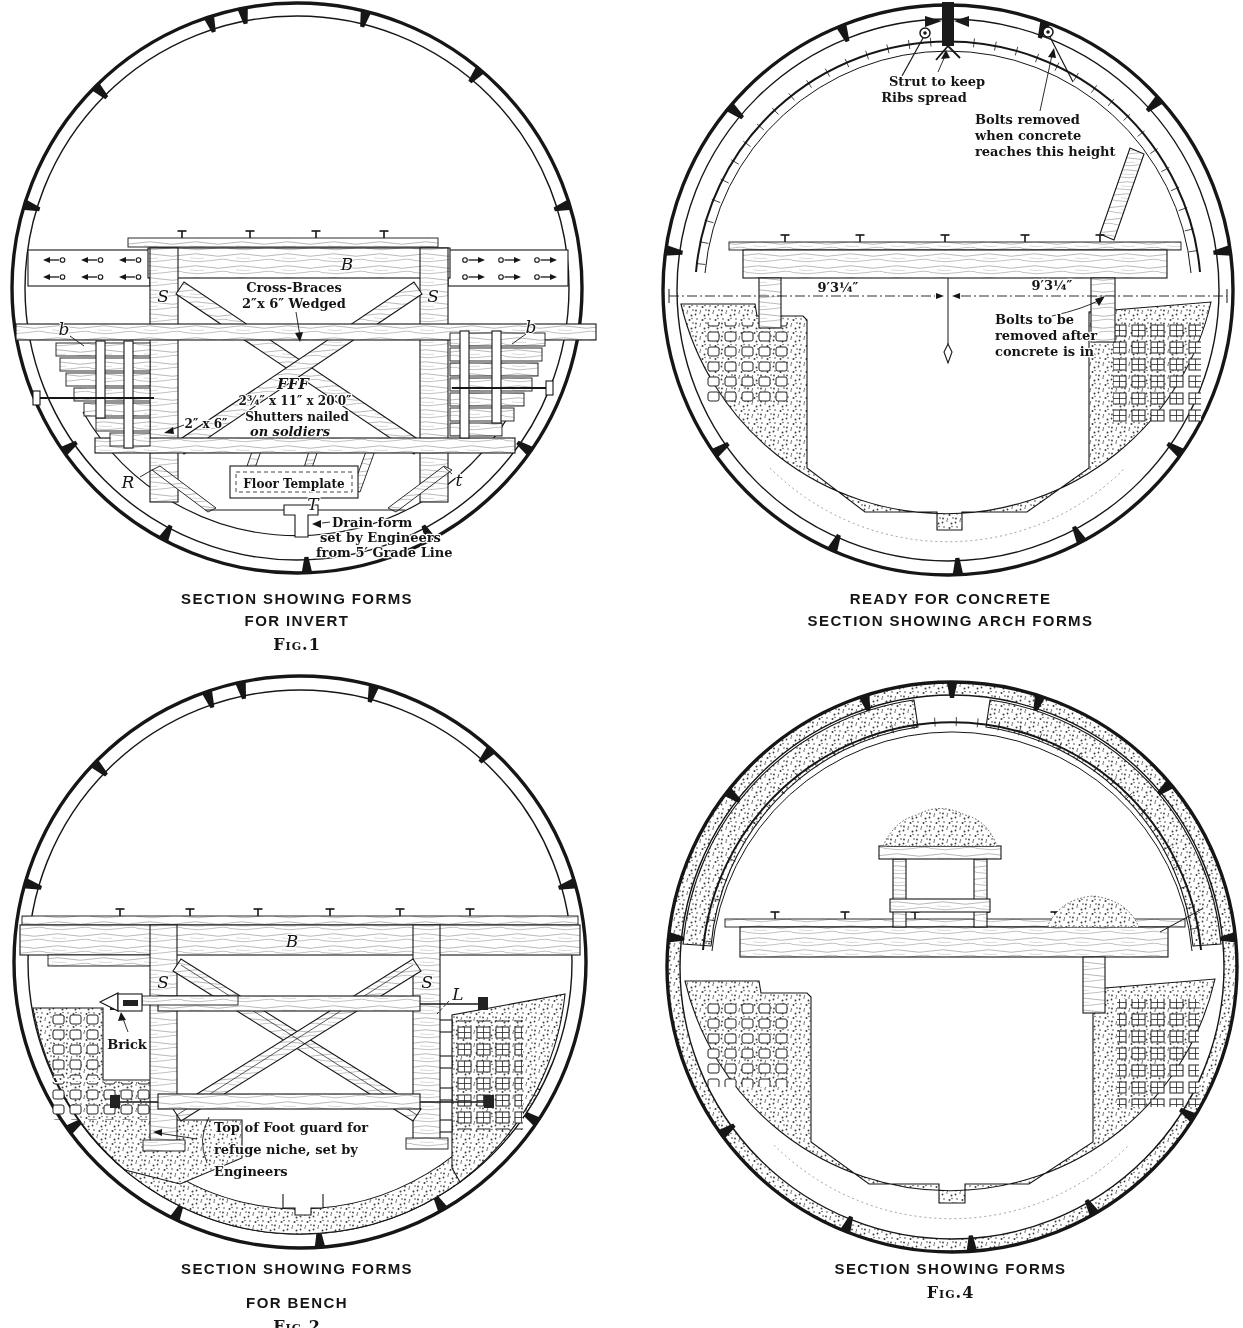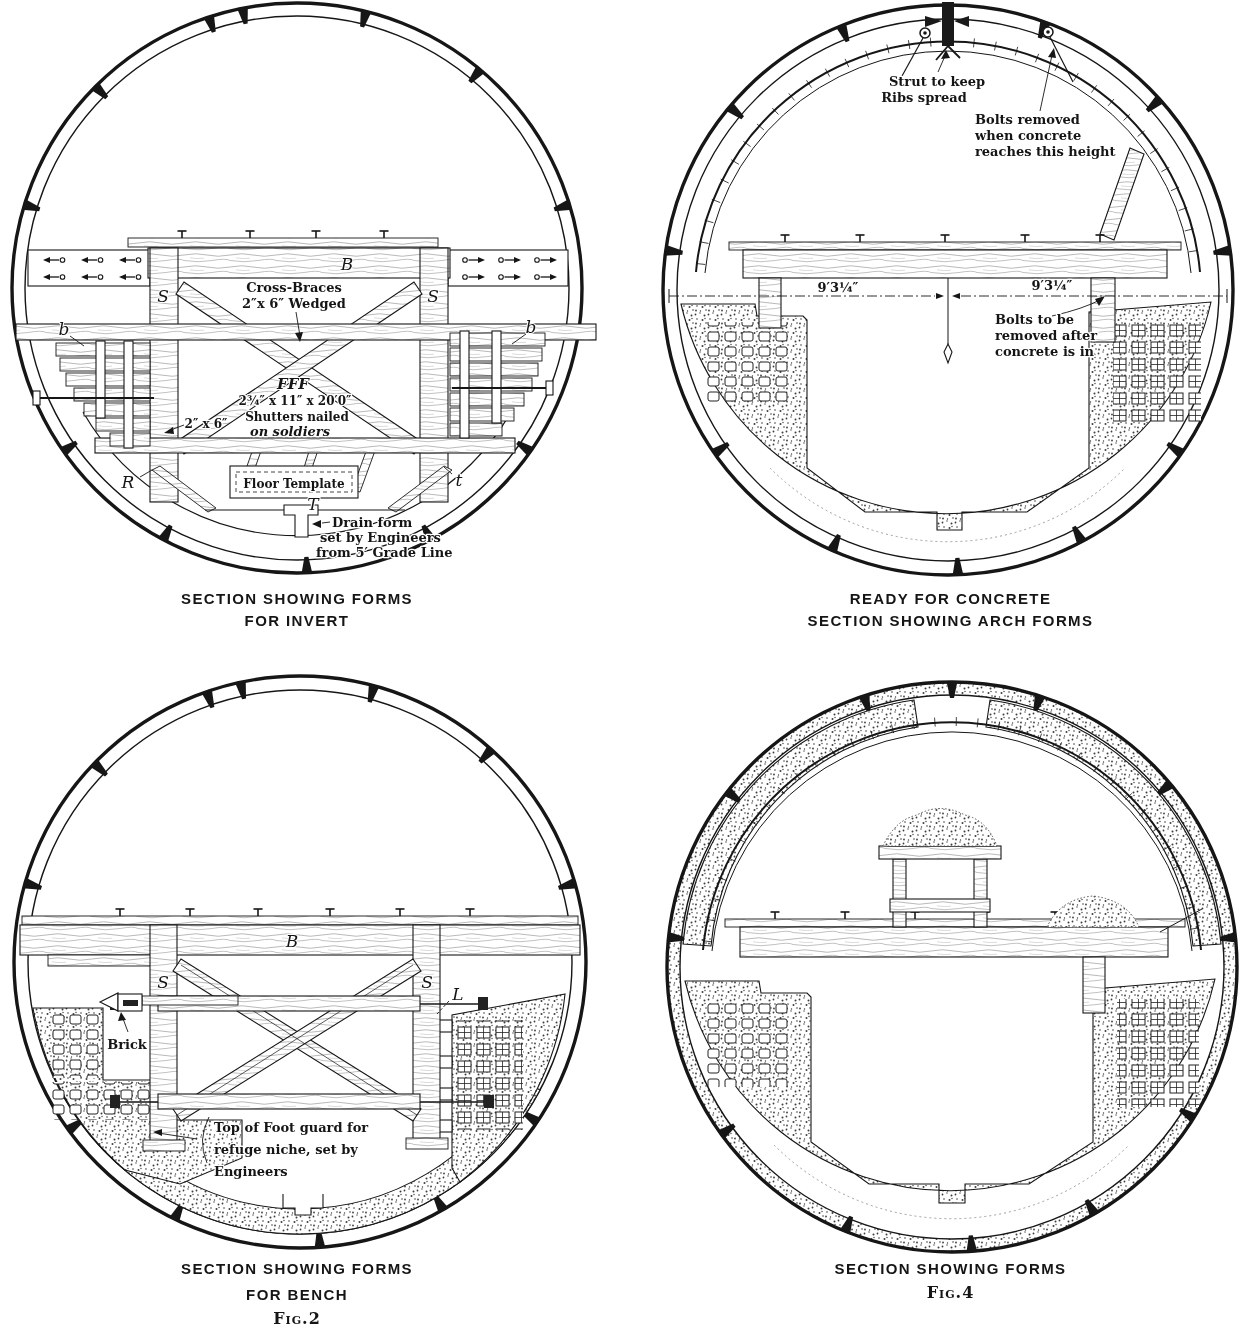--- a/index.html
+++ b/index.html
@@ -535,28 +535,29 @@
     <rect class="wd" x="224" y="174" width="122" height="13"></rect>
     <rect class="wt" x="232" y="167" width="106" height="7"></rect>
     <path class="cc2" d="M228 174 Q240 148 262 143 Q285 130 310 143 Q332 148 342 174 Z"></path>
   </g>
   <path class="cc2" d="M392 255 Q405 227 438 224 Q472 228 484 255 Z"></path>
 </svg>
 
 <div class="cap" style="left:8px;top:588px;width:578px">
   <div class="cap-line">SECTION SHOWING FORMS</div>
   <div class="cap-line">FOR INVERT</div>
+  <div class="cap-fig">Fig.1</div>
 </div>
 <div class="cap" style="left:658px;top:588px;width:585px">
   <div class="cap-line">READY FOR CONCRETE</div>
   <div class="cap-line">SECTION SHOWING ARCH FORMS</div>
 </div>
 <div class="cap" style="left:8px;top:1258px;width:578px">
   <div class="cap-line">SECTION SHOWING FORMS</div>
-  <div class="cap-line" style="margin-top:4px">FOR BENCH</div>
+  <div class="cap-line" style="margin-top:12px">FOR BENCH</div>
   <div class="cap-fig">Fig.2</div>
 </div>
 <div class="cap" style="left:658px;top:1258px;width:585px">
   <div class="cap-line">SECTION SHOWING FORMS</div>
   <div class="cap-fig">Fig.4</div>
 </div>
 
 </div>
 
 </body></html>

